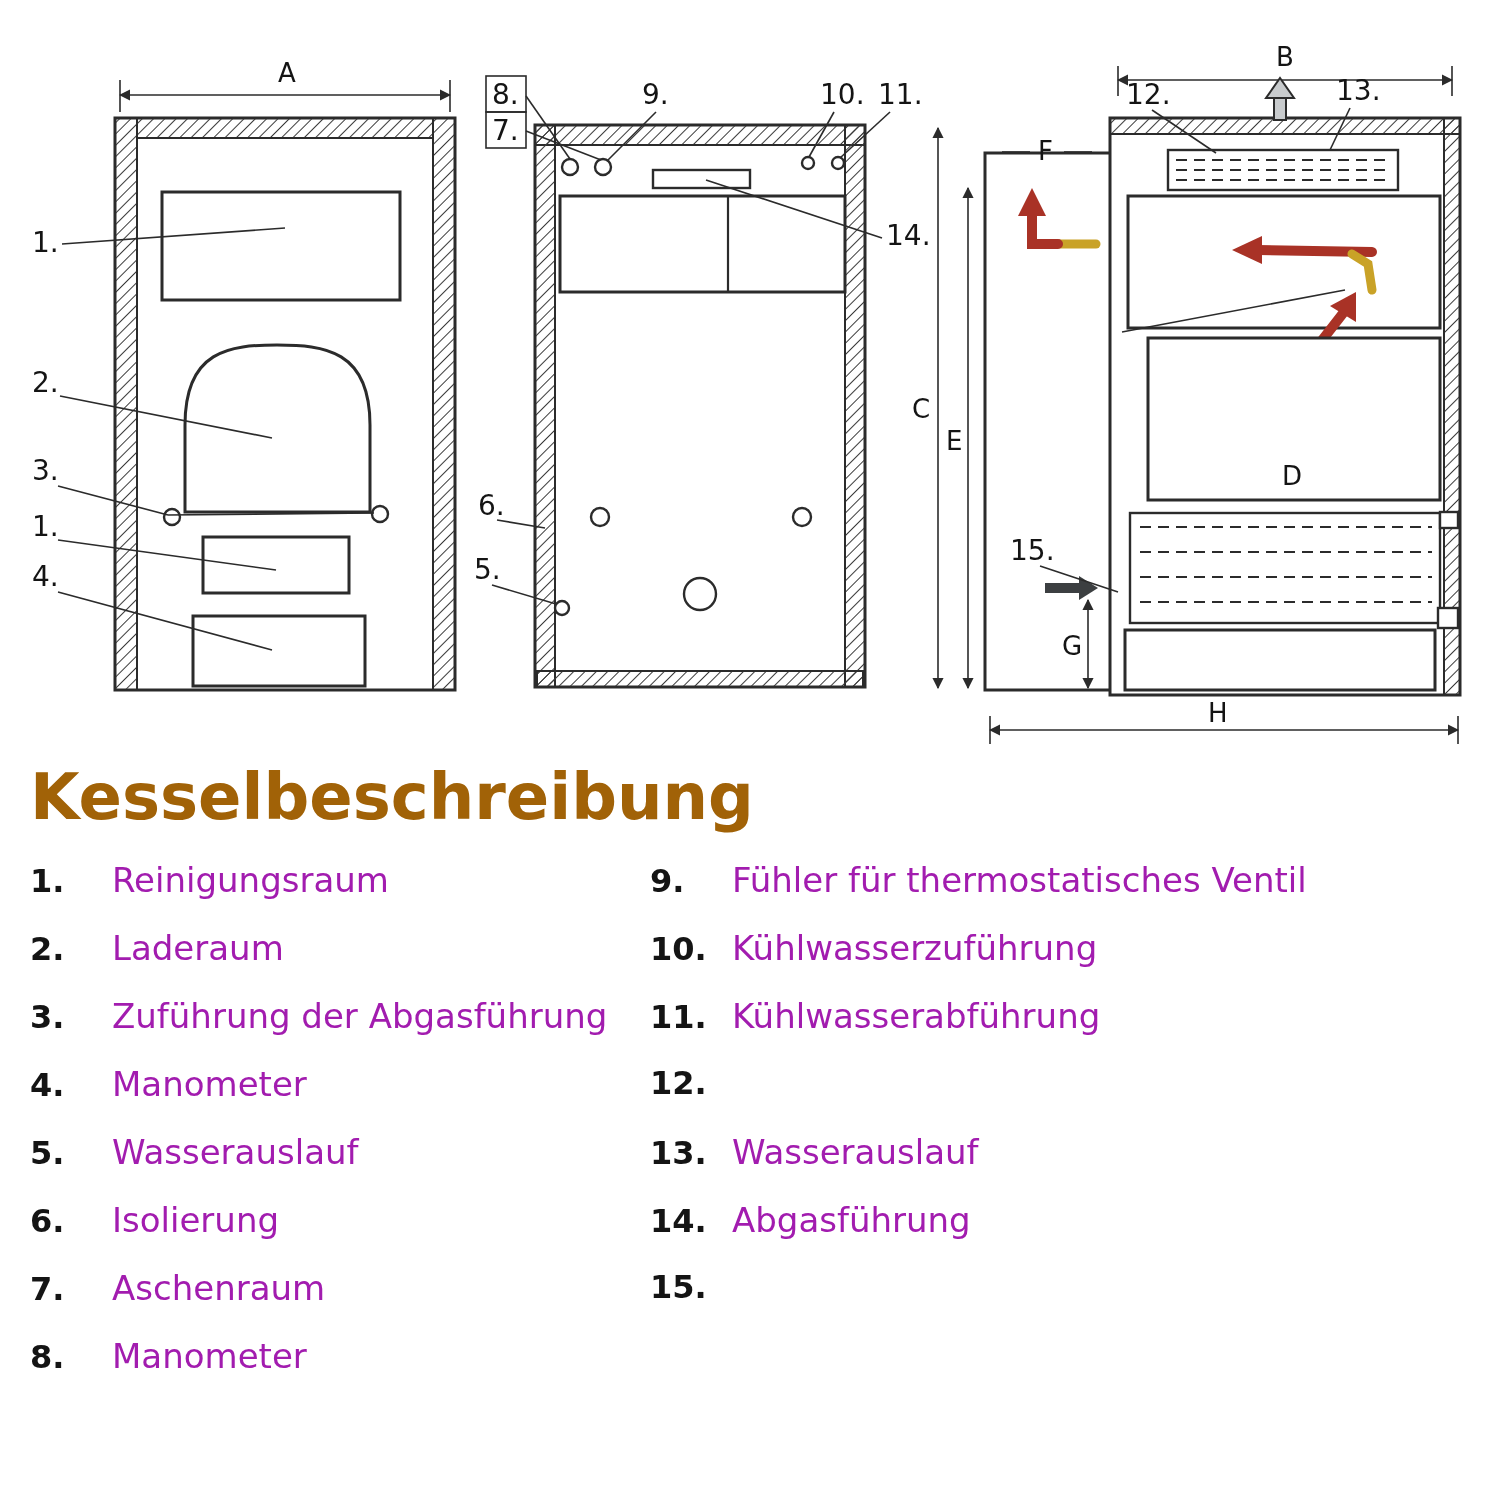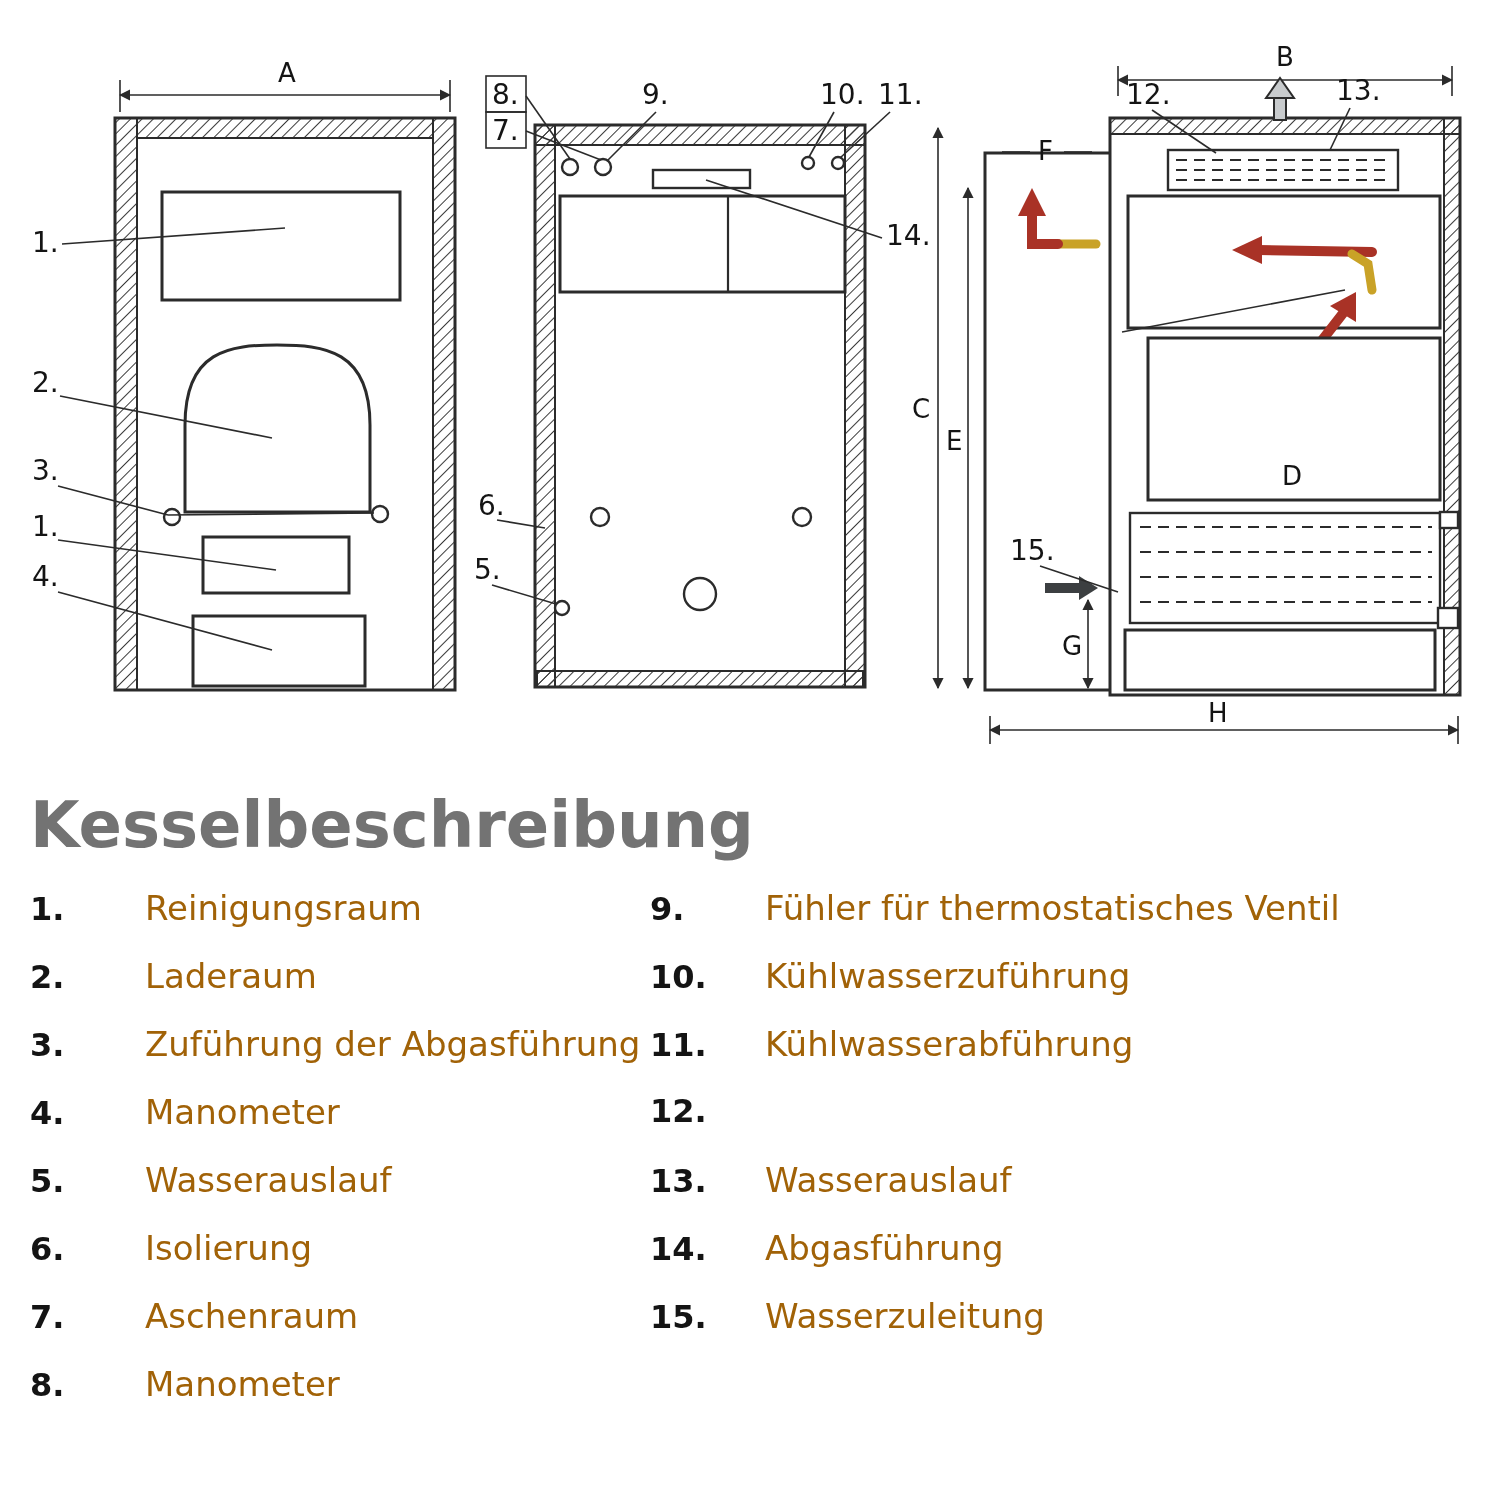--- a/index.html
+++ b/index.html
@@ -20,32 +20,32 @@
   .dash { stroke:var(--line); stroke-width:2.2; stroke-dasharray:11 7; fill:none; }
   .co { font-size:28px; fill:#141414; }
   .dim { font-size:26px; fill:#141414; }
   .redArrow { stroke:var(--red); stroke-width:10; fill:none; stroke-linecap:round; }
   .yellowSeg { stroke:var(--yellow); stroke-width:9; fill:none; stroke-linecap:round; }
   .redFill { fill:var(--red); }
   .grayArrow { fill:var(--gray); stroke:var(--line); stroke-width:2; }
   .darkFill { fill:#3c3f41; }
 
   .title {
-    margin:28px 0 26px 30px;
-    font-size:64px; font-weight:bold; letter-spacing:0px; color:#737373;
+    margin:0 0 26px 30px;
+    font-size:64px; font-weight:bold; letter-spacing:0px; color:#a16207;
   }
   .legend {
     display:flex; flex-direction:row; margin-left:30px;
   }
   .legend-col { display:flex; flex-direction:column; }
   .legend-col.left { width:620px; }
   .legend-col.right { width:820px; }
   .legend-row { display:flex; align-items:baseline; height:68px; }
   .legend-num { font-weight:bold; font-size:32px; min-width:82px; color:#141414; }
-  .legend-label { font-size:34px; color:#a16207;margin-left:33px; }
+  .legend-label { font-size:34px; color:#a21caf; }
 </style>
 </head>
 <body>
 
 <div class="diagram-wrap">
 <svg width="1500" height="760" viewBox="0 0 1500 760" xmlns="http://www.w3.org/2000/svg">
   <defs>
     <pattern id="hatchpat" width="8" height="8" patternUnits="userSpaceOnUse" patternTransform="rotate(45)">
       <line x1="0" y1="0" x2="0" y2="8" stroke="#3a3a3a" stroke-width="2"></line>
     </pattern>
@@ -276,16 +276,15 @@
     <div class="legend-row">
       <span class="legend-num">13.</span>
       <span class="legend-label">Wasserauslauf</span>
     </div>
     <div class="legend-row">
       <span class="legend-num">14.</span>
       <span class="legend-label">Abgasführung</span>
     </div>
     <div class="legend-row">
       <span class="legend-num">15.</span>
-      <span class="legend-label">Wasserzuleitung</span>
     </div>
   </div>
 </div>
 
 </body></html>

